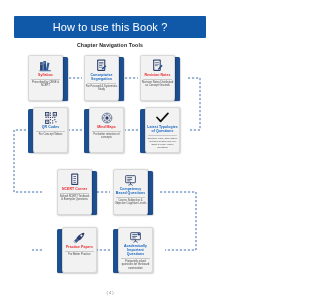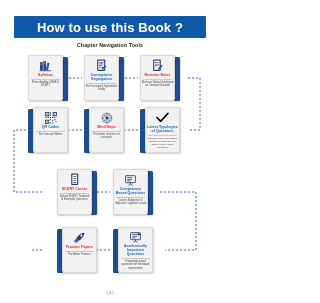--- a/index.html
+++ b/index.html
@@ -29,22 +29,22 @@
     width: 192px;
     height: 22px;
     background: #1059a8;
     border-radius: 1px;
     display: flex;
     align-items: center;
     justify-content: center;
   }
   .banner-title {
     color: #ffffff;
-    font-size: 13px;
-    font-weight: bold;
+    font-size: 11px;
+    font-weight: normal;
     letter-spacing: 0.1px;
     white-space: nowrap;
   }
 
   .subtitle {
     position: absolute;
     left: 0;
     top: 42px;
     width: 220px;
     text-align: center;

